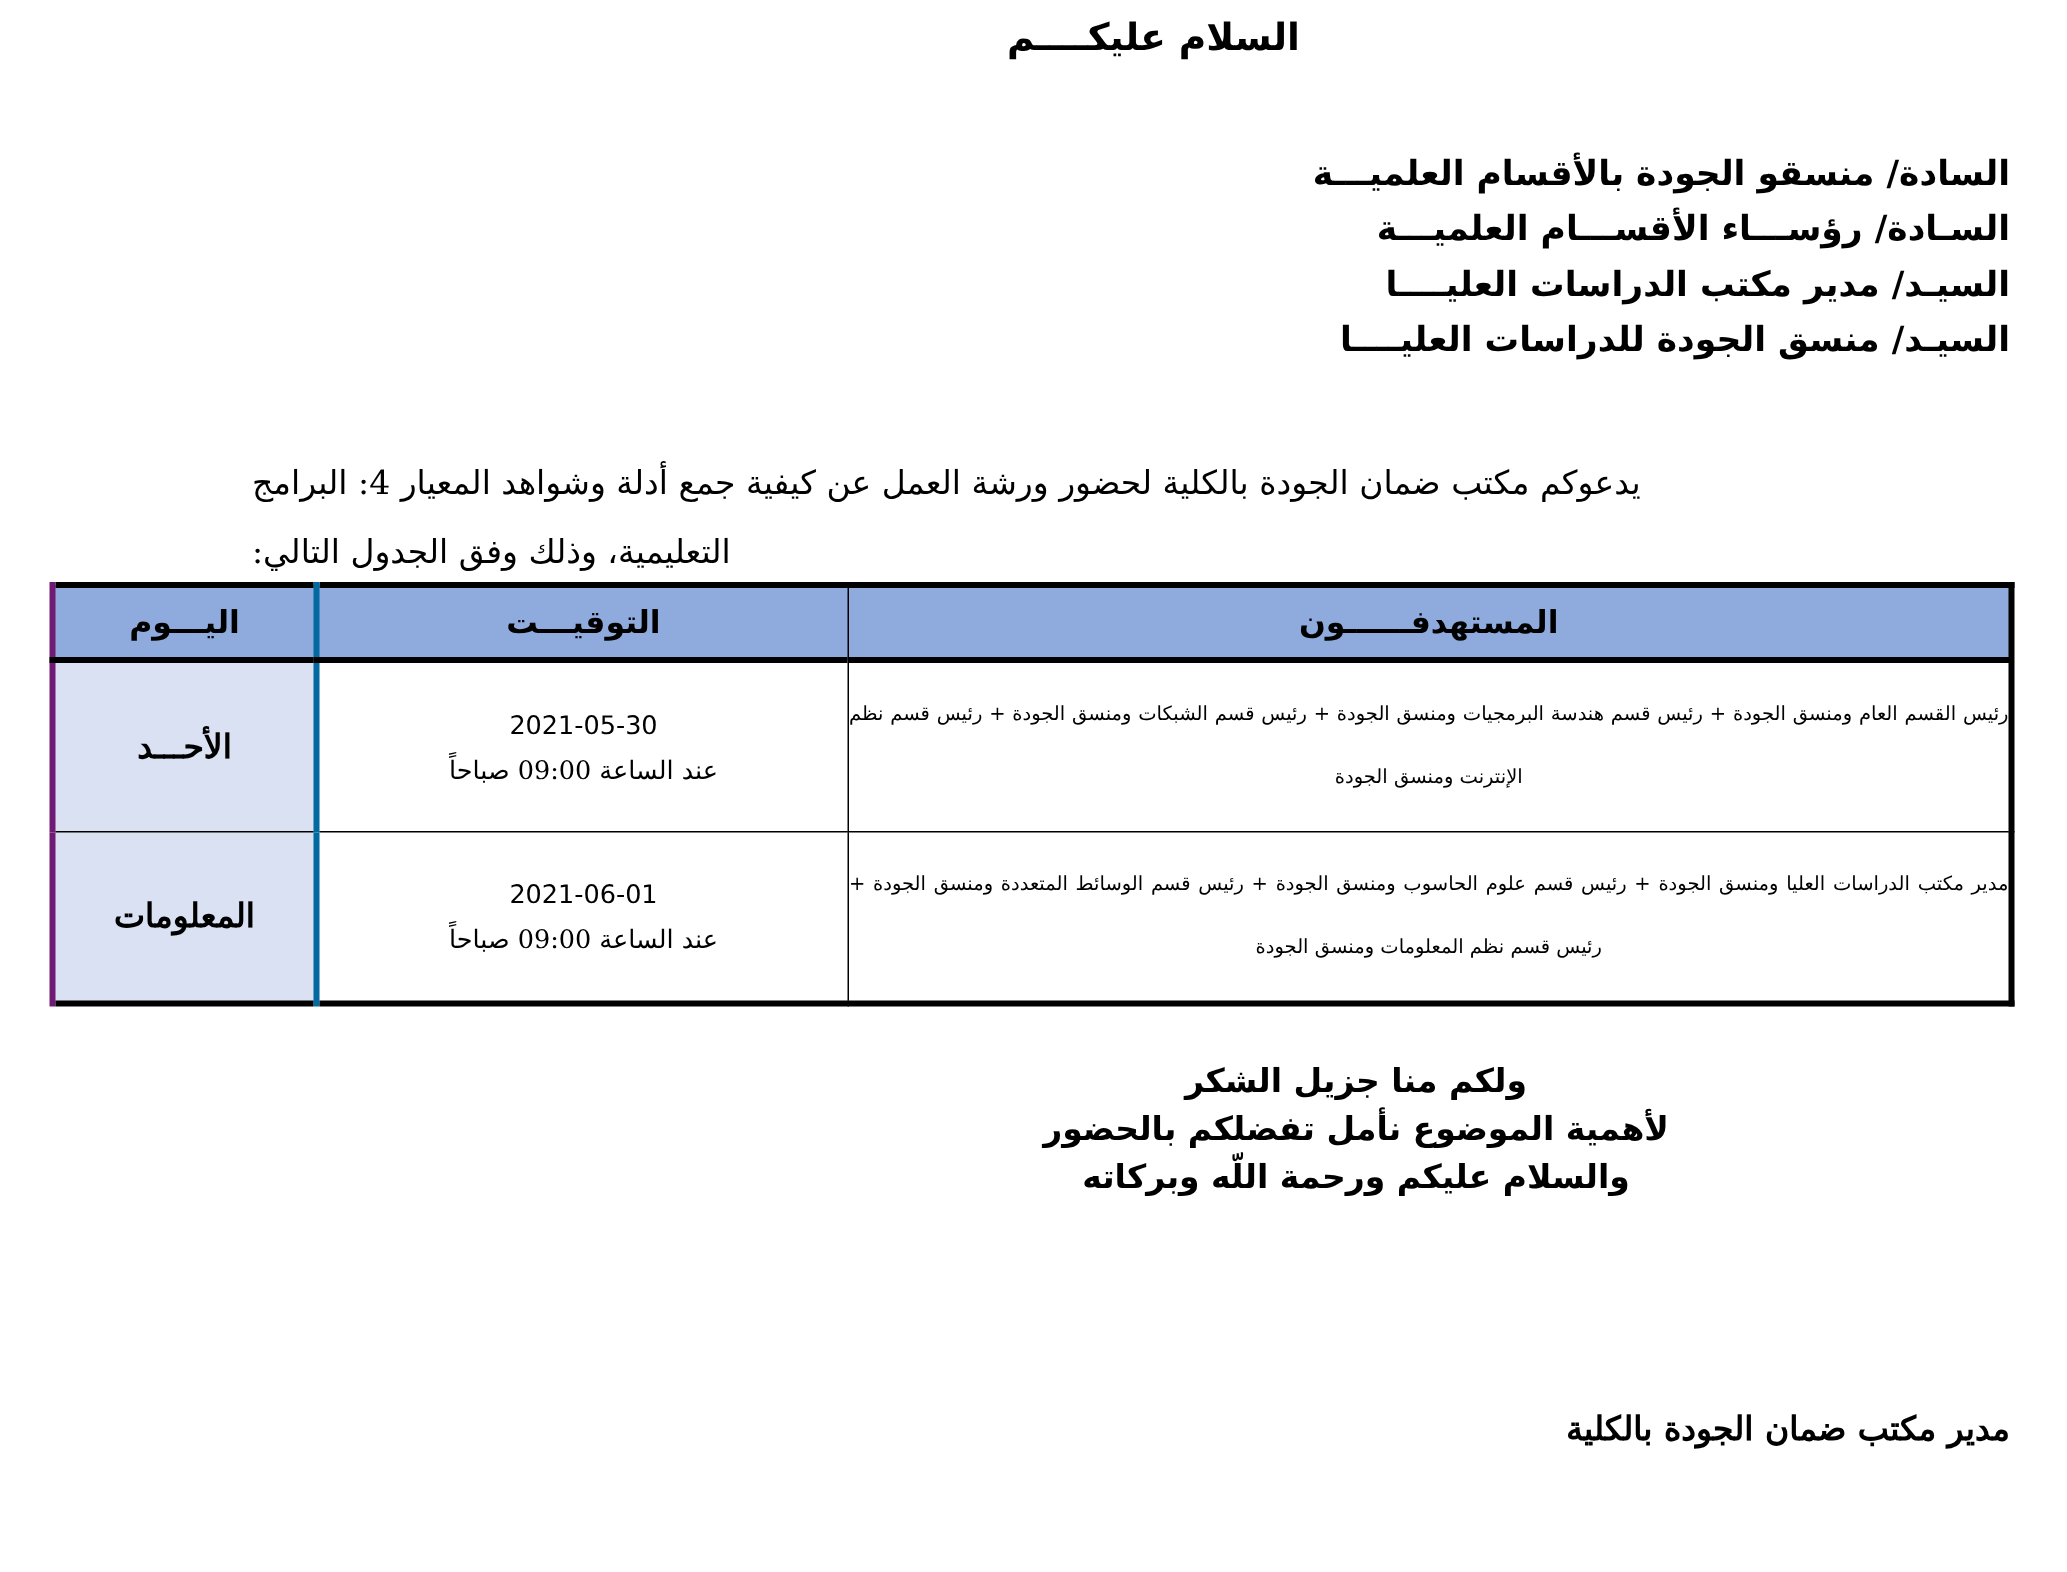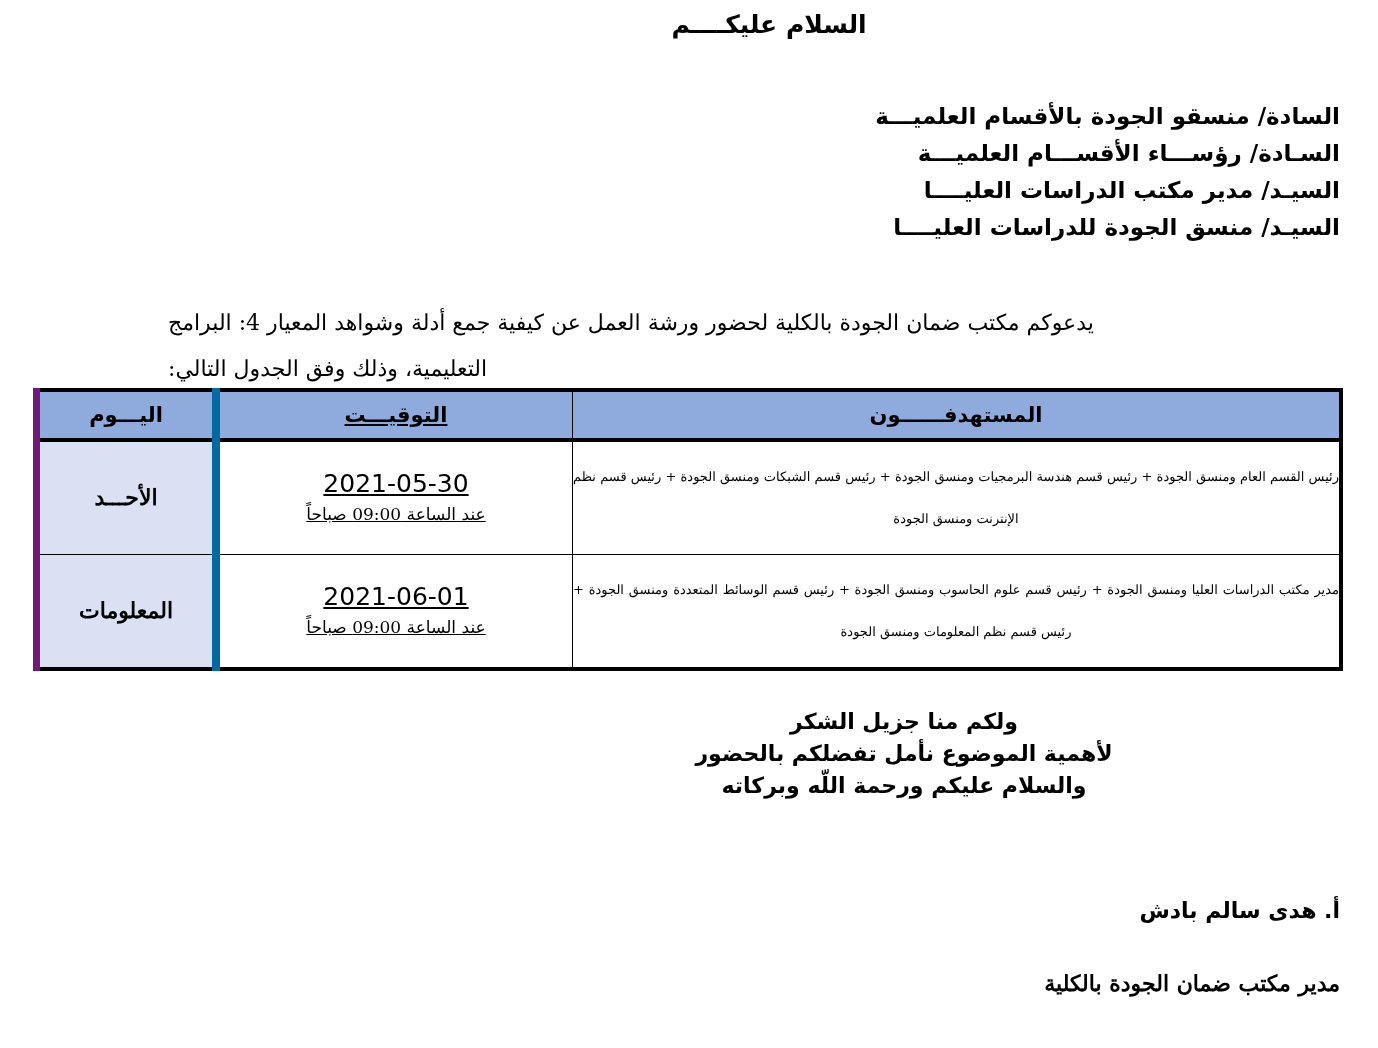--- a/index.html
+++ b/index.html
@@ -106,44 +106,43 @@
     text-align: center;
     border-bottom: 4px solid #000000;
   }
   .col-day    { width: 172px; }
   .col-time   { width: 352px; }
   .col-target { width: auto; }
 
   table.schedule th.col-day,
   table.schedule td.cell-day {
     border-right: 4px solid #000000;
-    border-left: 7px solid #701a75;
+    border-left: 4px solid #701a75;
   }
   table.schedule th.col-time,
   table.schedule td.cell-time {
-    border-left: 8px solid #0369a1;
-    text-decoration: underline;
+    border-left: 4px solid #0369a1;
   }
 
   td.cell-day {
     background: #D9E1F2;
     text-align: center;
     font-size: 22px;
     font-weight: bold;
     height: 112px;
     font-family: Liberation Serif, serif;
   }
   td.cell-time {
     background: #ffffff;
     text-align: center;
     height: 112px;
     padding: 4px 6px;
   }
   .time-date {
-    font-size: 25px;
+    font-size: 17px;
     line-height: 32px;
     direction: ltr;
     font-family: "DejaVu Sans", "Liberation Sans", sans-serif;
   }
   .time-note {
     font-size: 17px;
     line-height: 28px;
     direction: rtl;
     font-family: "DejaVu Serif", "Liberation Serif", serif;
   }
@@ -253,17 +252,16 @@
     </table>
   </div>
 
   <div class="closing">
     <div class="closing-line">ولكم منا جزيل الشكر</div>
     <div class="closing-line">لأهمية الموضوع نأمل تفضلكم بالحضور</div>
     <div class="closing-line">والسلام عليكم ورحمة اللّه وبركاته</div>
   </div>
 
   <div class="signature">
-    <div class="sig-name">أ. هدى سالم بادش</div>
     <div class="sig-title">مدير مكتب ضمان الجودة بالكلية</div>
   </div>
 
 </div>
 
 </body></html>

